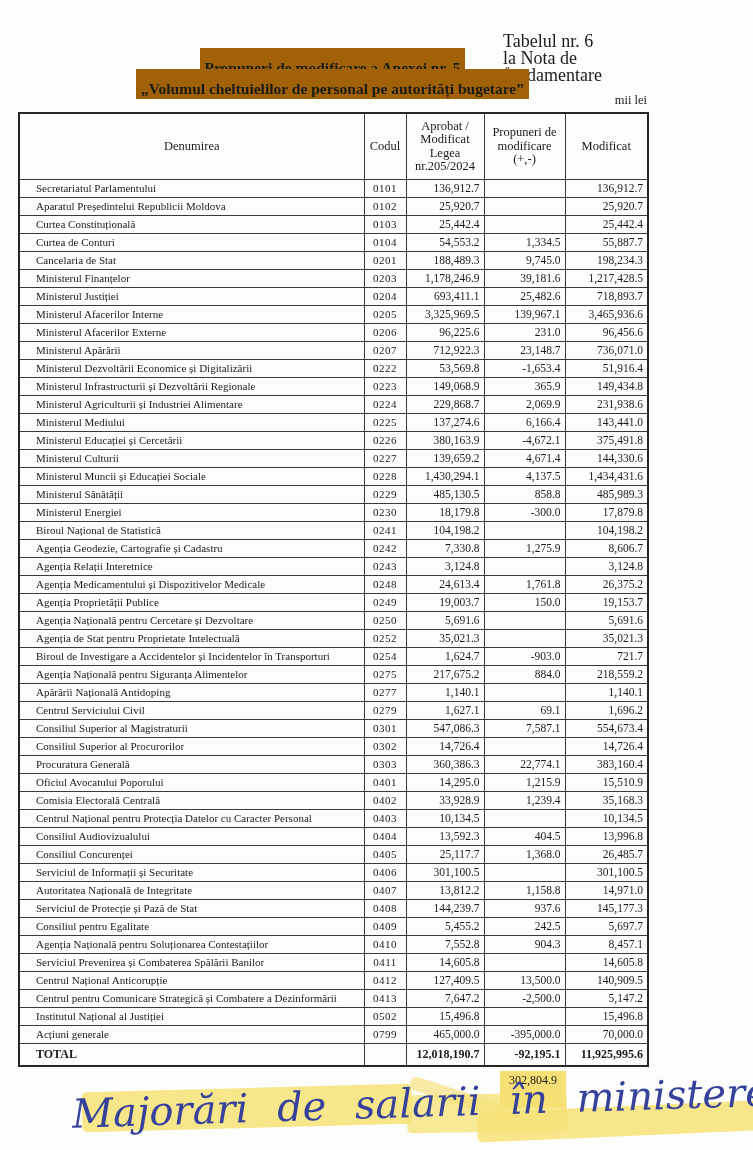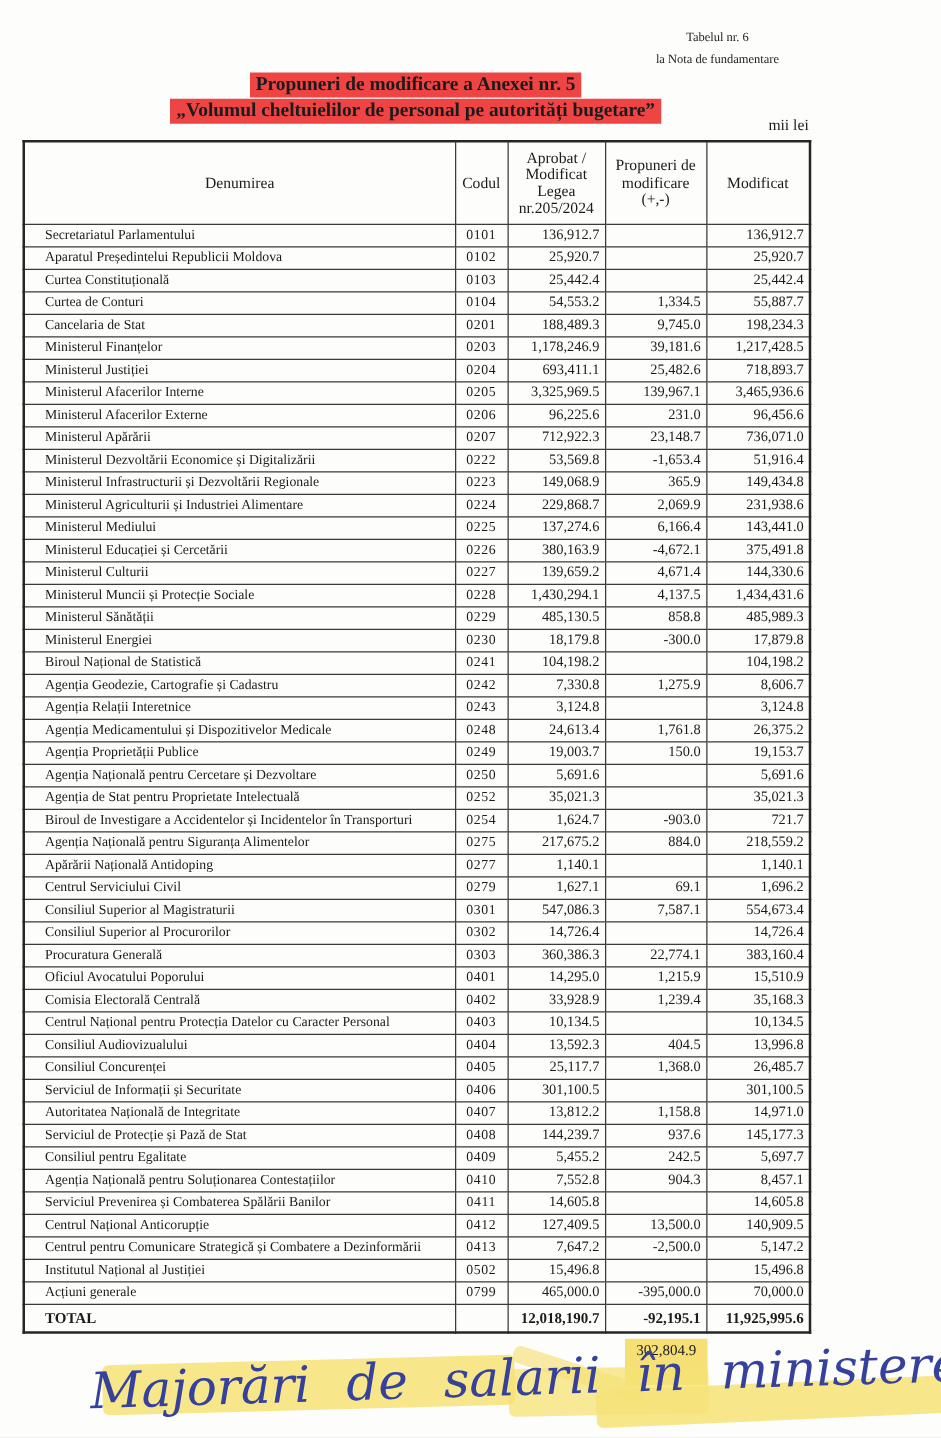--- a/index.html
+++ b/index.html
@@ -2,26 +2,26 @@
 <html><head>
 <meta charset="utf-8">
 <style>
   html,body { margin:0; padding:0; background:#e8e8e8; }
   .page {
     position:relative; width:753px; height:1150px; margin:0 auto;
     background:#fdfdfc; overflow:hidden;
     font-family:"Liberation Serif", serif; color:#1b1b1b;
   }
   
-  .corner { position:absolute; top:22px; right:108px; width:142px; text-align:center;
-            font-size:10px; line-height:17px; }
+  .corner { position:absolute; top:33px; right:108px; width:142px; 
+            font-size:18px; line-height:17px; }
   
   .title { position:absolute; top:57px; left:0; width:665px; text-align:center;
            font-weight:bold; font-size:15.5px; line-height:21px; }
-  .hl { background:#ef4444; padding:1px 5px 2px; }
+  .hl { background:#a16207; padding:11px 5px 2px; }
   
   .unit { position:absolute; top:93px; right:106px; font-size:12.5px; }
   
   table.budget { position:absolute; left:18px; top:112px; width:629px;
                  border-collapse:collapse; table-layout:fixed; }
   table.budget th, table.budget td { border:1px solid #3a3a3a; overflow:hidden; }
   table.budget { border:2px solid #262626; }
   thead th { font-weight:normal; font-size:12.5px; line-height:13.5px;
              text-align:center; vertical-align:middle; height:61px; padding:2px; }
   .th-pre { white-space:pre-line; }
@@ -195,21 +195,21 @@
           <td class="td-num">375,491.8</td>
         </tr>
         <tr>
           <td class="td-name">Ministerul Culturii</td>
           <td class="td-code">0227</td>
           <td class="td-num">139,659.2</td>
           <td class="td-num">4,671.4</td>
           <td class="td-num">144,330.6</td>
         </tr>
         <tr>
-          <td class="td-name">Ministerul Muncii și Protecție Sociale</td>
+          <td class="td-name">Ministerul Muncii și Educației Sociale</td>
           <td class="td-code">0228</td>
           <td class="td-num">1,430,294.1</td>
           <td class="td-num">4,137.5</td>
           <td class="td-num">1,434,431.6</td>
         </tr>
         <tr>
           <td class="td-name">Ministerul Sănătății</td>
           <td class="td-code">0229</td>
           <td class="td-num">485,130.5</td>
           <td class="td-num">858.8</td>

